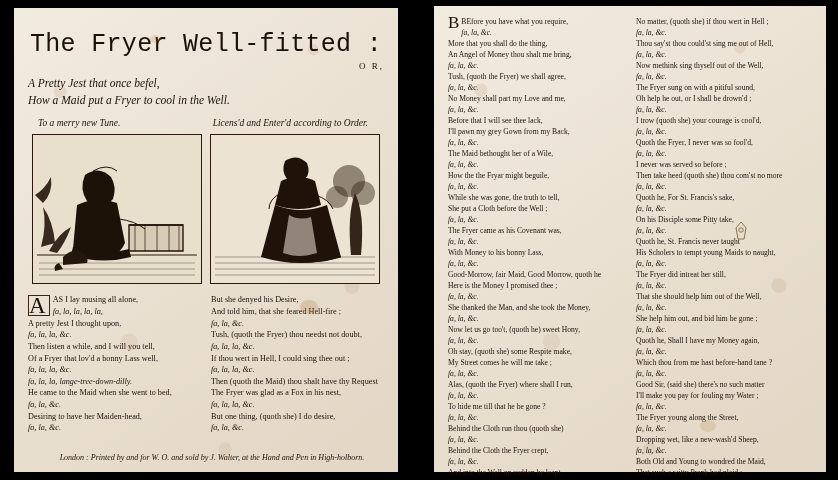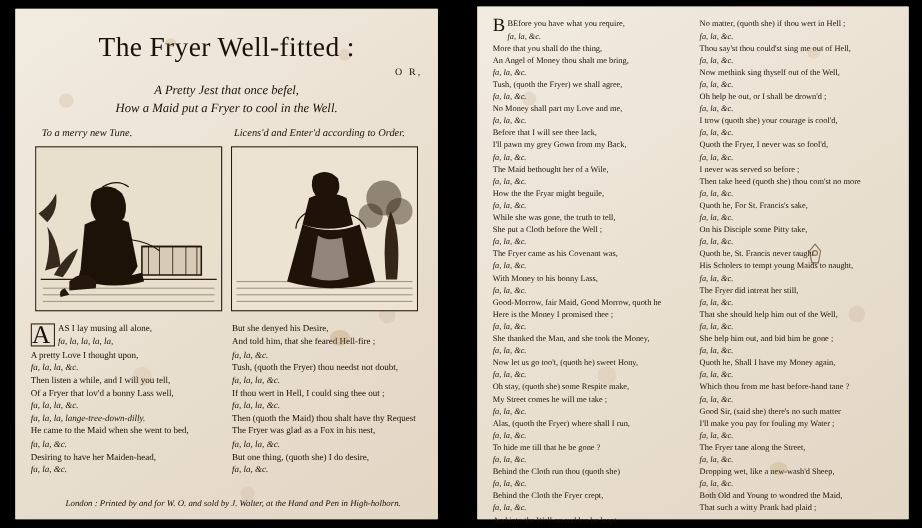--- a/index.html
+++ b/index.html
@@ -14,23 +14,23 @@
            radial-gradient(circle at 55% 95%, rgba(150,110,70,.10) 0 6px, transparent 7px),
            linear-gradient(145deg,#f2ebe0,#e8dece 60%,#e2d6c4);
   }
   #left-sheet{left:14px;top:8px;width:384px;height:464px;}
   #right-sheet{left:434px;top:6px;width:392px;height:466px;}
 
   .inner{position:absolute;inset:0;padding:10px 14px;box-sizing:border-box;color:#1c1008;}
 
   
   .title{font-size:25px;text-align:center;letter-spacing:.3px;margin:12px 0 2px;
-         font-family:Liberation Serif, serif;}
+         font-family:Liberation Mono, monospace;}
   .or{text-align:right;font-size:9px;letter-spacing:2px;margin:2px 0 4px;}
-  .sub{text-align:center;font-size:11.5px;line-height:1.45;font-style:italic;}
+  .sub{font-size:11.5px;line-height:1.45;font-style:italic;}
   .tunerow{display:flex;justify-content:space-between;font-size:9.5px;font-style:italic;
            margin:10px 16px 6px 10px;}
   .cuts{display:flex;gap:8px;justify-content:center;margin-top:2px;}
   .cut{width:168px;height:148px;border:1.5px solid #2a1b0e;background:#ece2d2;position:relative;overflow:hidden;}
   .cut svg{display:block;width:100%;height:100%;}
   .cols{display:flex;gap:10px;margin-top:10px;}
   .col{width:50%;font-size:8.2px;line-height:1.42;}
   .col p{margin:0;}
   .ref{font-style:italic;}
   .dropcap{float:left;font-size:23px;line-height:18px;padding:1px 3px 0 0;margin-top:1px;
@@ -128,21 +128,21 @@
             <path d="M64 122 q34 10 66 0"></path>
           </g>
         </svg>
       </div>
     </div>
 
     <div class="cols">
       <div class="col">
         <p><span class="dropcap">A</span><span>AS I lay musing all alone,</span></p>
         <p class="ref">fa, la, la, la, la,</p>
-        <p>A pretty Love I thought upon,</p>
+        <p>A pretty Jest I thought upon,</p>
         <p class="ref">fa, la, la, &amp;c.</p>
         <p>Then listen a while, and I will you tell,</p>
         <p>Of a Fryer that lov'd a bonny Lass well,</p>
         <p class="ref">fa, la, la, &amp;c.</p>
         <p class="ref">fa, la, la, lange-tree-down-dilly.</p>
         <p>He came to the Maid when she went to bed,</p>
         <p class="ref">fa, la, &amp;c.</p>
         <p>Desiring to have her Maiden-head,</p>
         <p class="ref">fa, la, &amp;c.</p>
       </div>
@@ -214,20 +214,21 @@
         <p>And into the Well on sudden he leapt,</p>
 
       </div>
       <div class="rcol">
         <p>No matter, (quoth she) if thou wert in Hell ;</p>
         <p class="ref">fa, la, &amp;c.</p>
         <p>Thou say'st thou could'st sing me out of Hell,</p>
         <p class="ref">fa, la, &amp;c.</p>
         <p>Now methink sing thyself out of the Well,</p>
         <p class="ref">fa, la, &amp;c.</p>
+        <p>The Fryer sung on with a pitiful sound,</p>
         <p>Oh help he out, or I shall be drown'd ;</p>
         <p class="ref">fa, la, &amp;c.</p>
         <p>I trow (quoth she) your courage is cool'd,</p>
         <p class="ref">fa, la, &amp;c.</p>
         <p>Quoth the Fryer, I never was so fool'd,</p>
         <p class="ref">fa, la, &amp;c.</p>
         <p>I never was served so before ;</p>
         <p>Then take heed (quoth she) thou com'st no more</p>
         <p class="ref">fa, la, &amp;c.</p>
         <p>Quoth he, For St. Francis's sake,</p>
@@ -243,21 +244,21 @@
         <p class="ref">fa, la, &amp;c.</p>
         <p>She help him out, and bid him be gone ;</p>
         <p class="ref">fa, la, &amp;c.</p>
         <p>Quoth he, Shall I have my Money again,</p>
         <p class="ref">fa, la, &amp;c.</p>
         <p>Which thou from me hast before-hand tane ?</p>
         <p class="ref">fa, la, &amp;c.</p>
         <p>Good Sir, (said she) there's no such matter</p>
         <p>I'll make you pay for fouling my Water ;</p>
         <p class="ref">fa, la, &amp;c.</p>
-        <p>The Fryer tane along the Street,</p>
+        <p>The Fryer young along the Street,</p>
         <p class="ref">fa, la, &amp;c.</p>
         <p>Dropping wet, like a new-wash'd Sheep,</p>
         <p class="ref">fa, la, &amp;c.</p>
         <p>Both Old and Young to wondred the Maid,</p>
         <p>That such a witty Prank had plaid ;</p>
 
       </div>
     </div>
 
     <svg class="ornament" viewBox="0 0 14 20">

